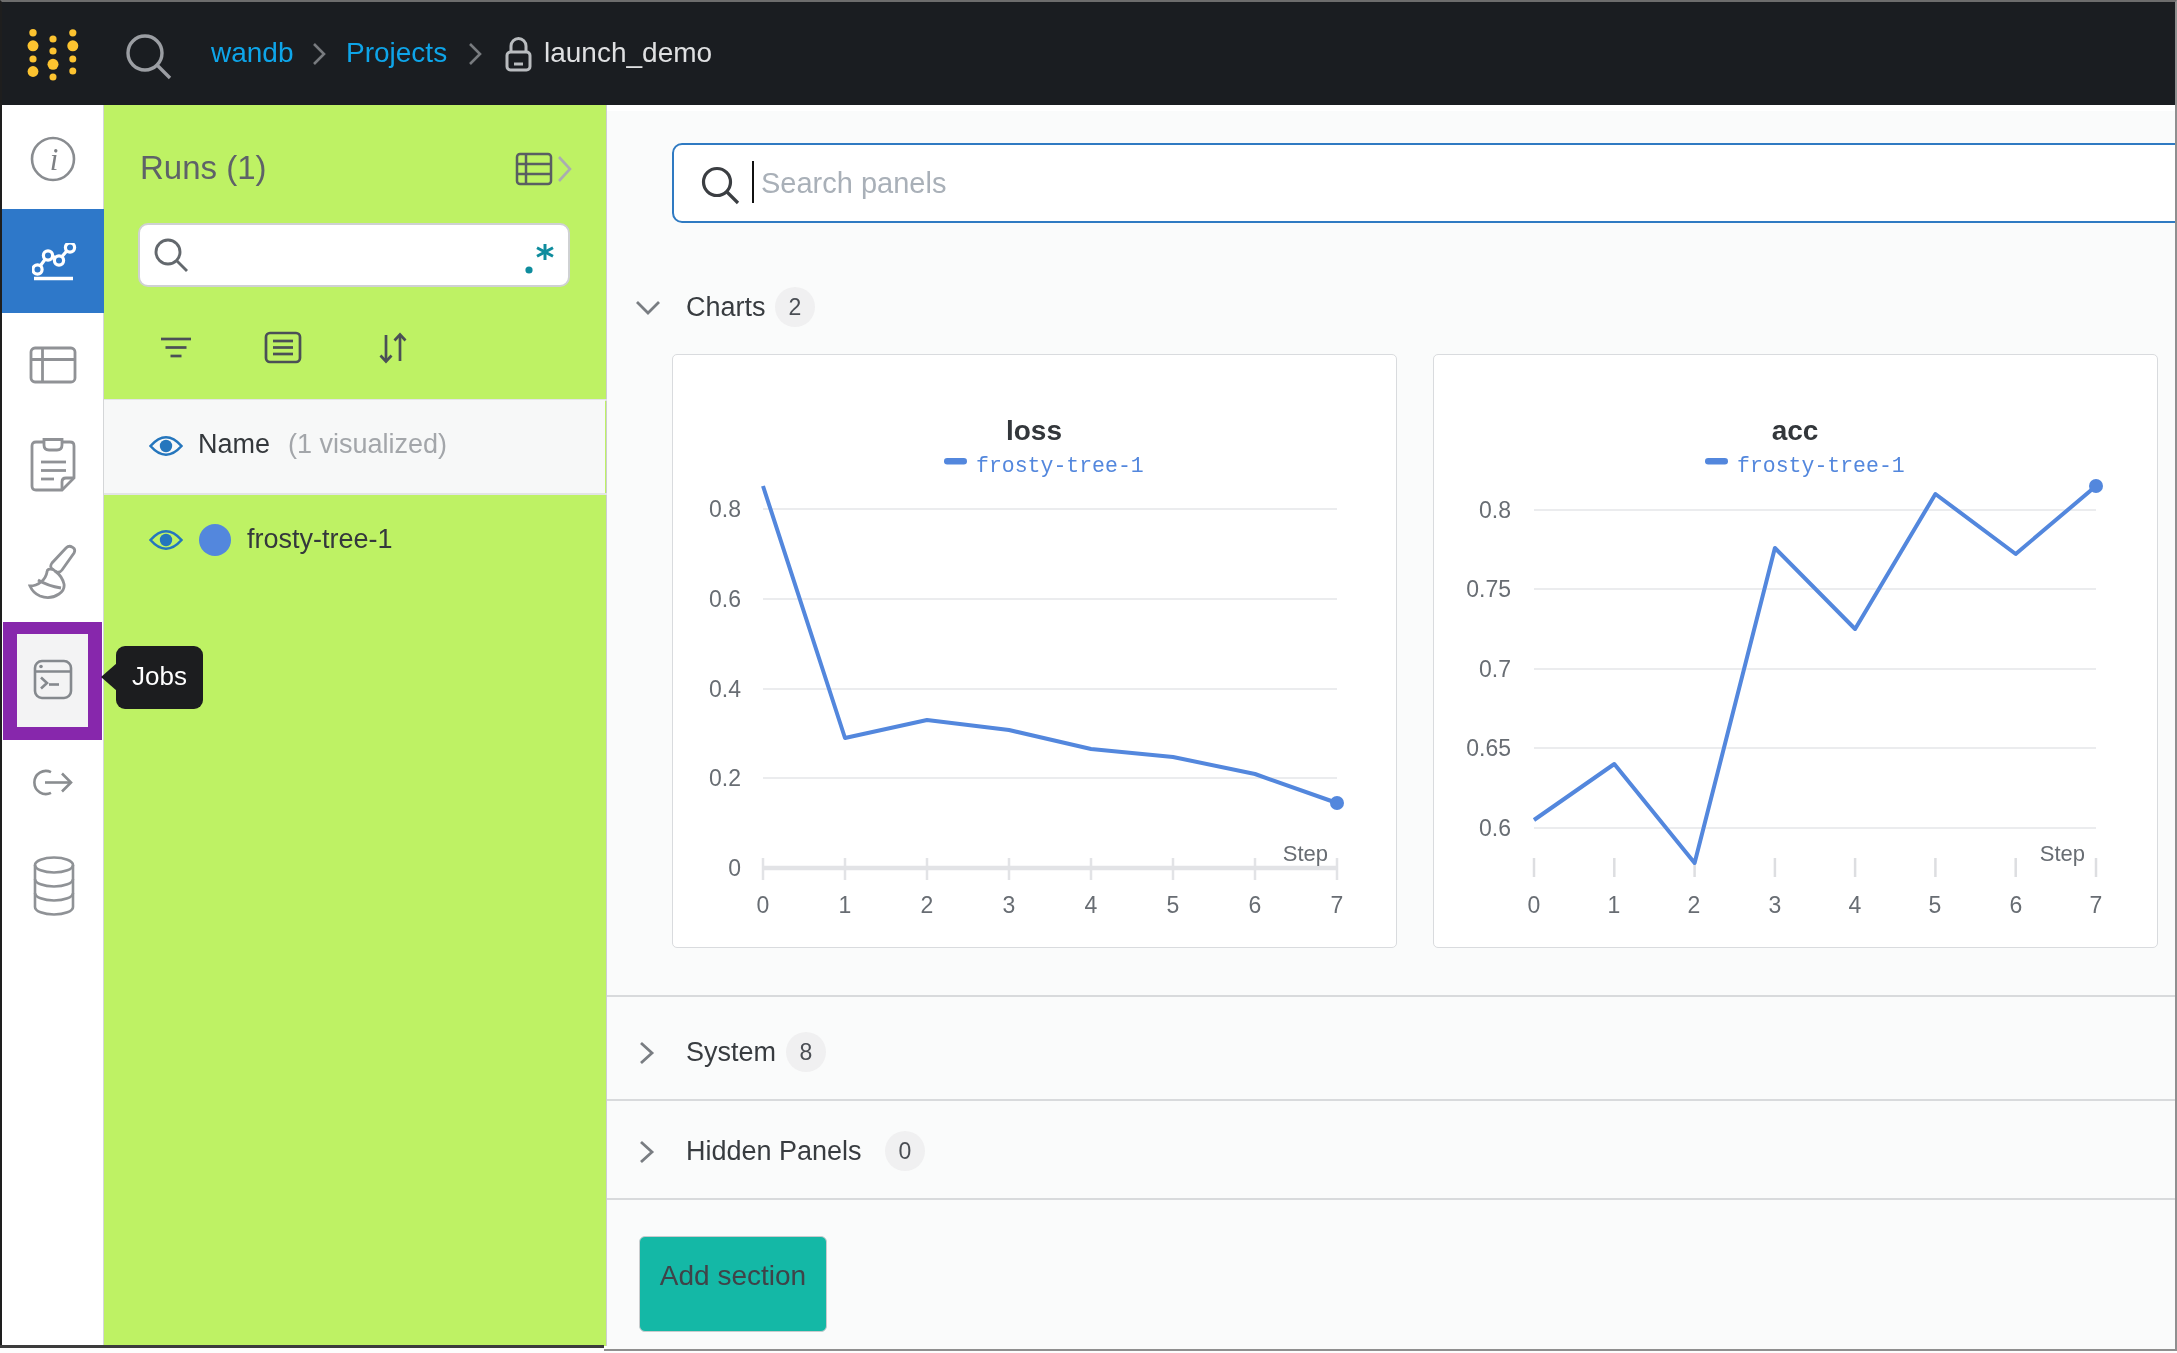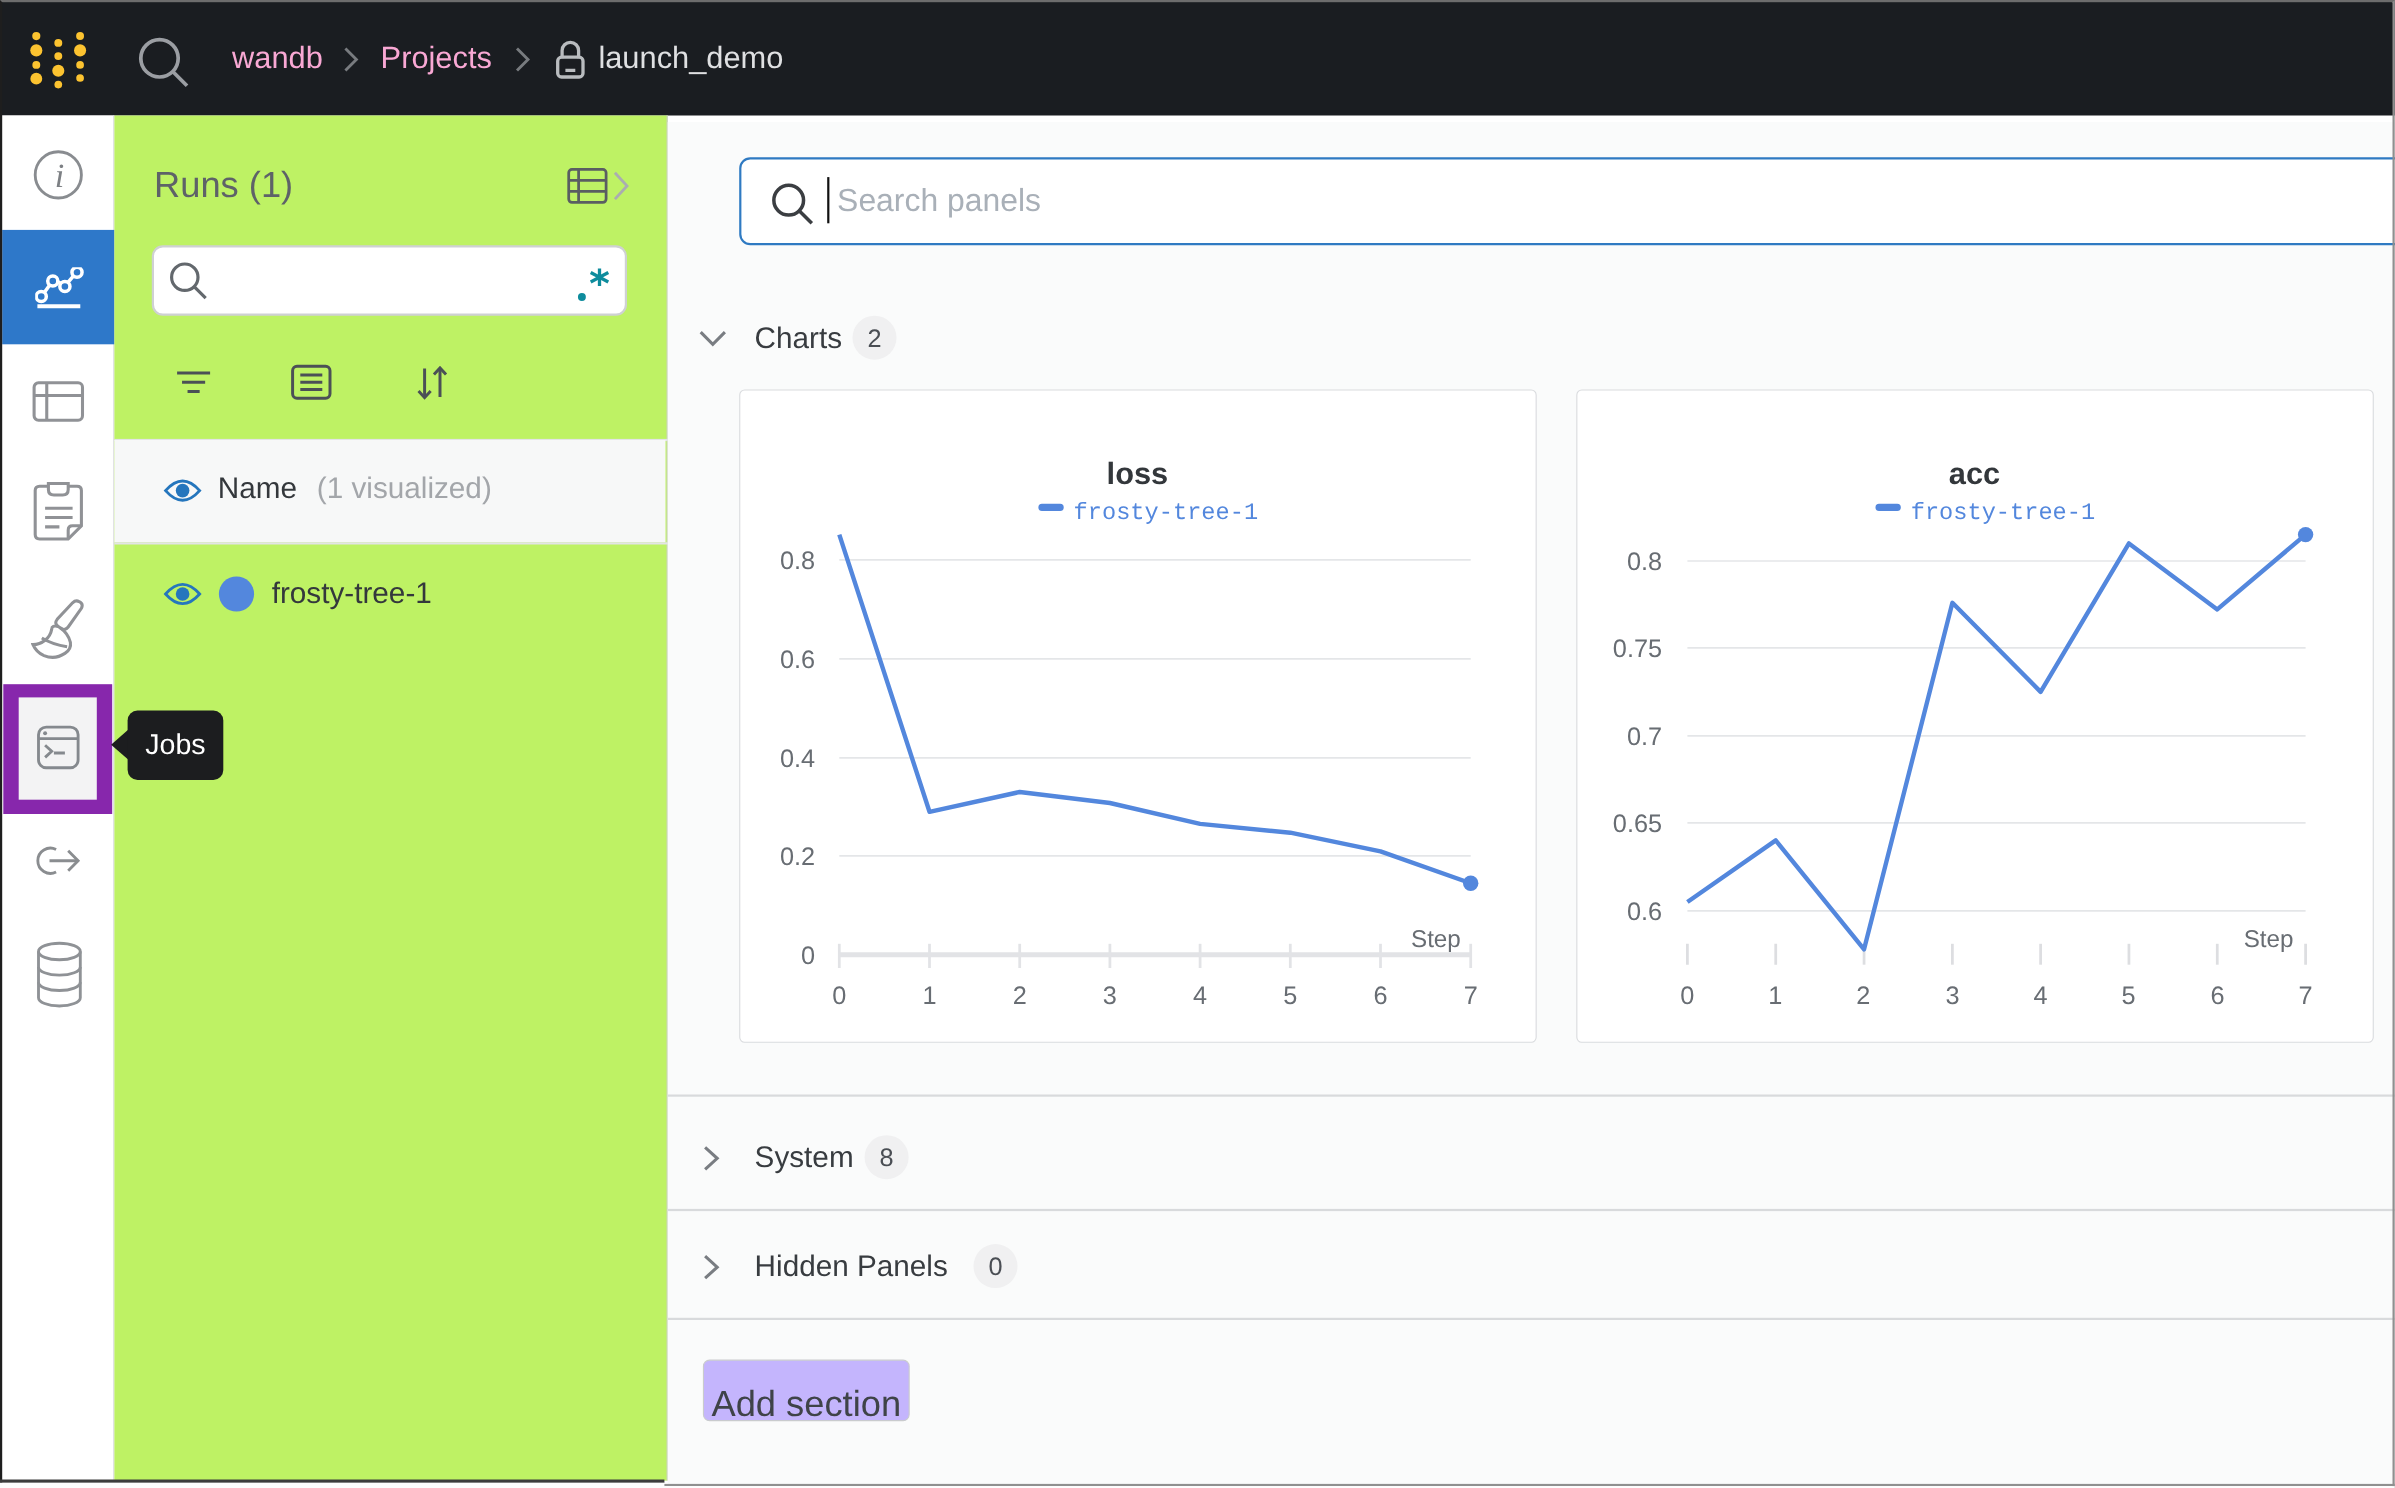--- a/index.html
+++ b/index.html
@@ -13,33 +13,33 @@
 #botline1 { position:absolute; left:0; top:1345px; width:604px; height:3px; background:#3c3c3c; z-index:100; }
 #botline2 { position:absolute; left:0; top:1348px; width:604px; height:5px; background:#fdfdfd; z-index:100; }
 #botline3 { position:absolute; left:604px; top:1349px; width:1573px; height:2px; background:#8f8f8f; z-index:100; }
 #botline4 { position:absolute; left:604px; top:1351px; width:1573px; height:2px; background:#fdfdfd; z-index:100; }
 .bluetile { position:absolute; left:2px; top:104px; width:102px; height:104px; background:#2e78c9; }
 #jobstile { position:absolute; left:3px; top:517px; width:99px; height:118px; background:#8727ac; }
 #jobsinner { position:absolute; left:14px; top:12px; width:71px; height:93px; background:#f3f3f4; }
 #tooltip { position:absolute; left:116px; top:646px; width:87px; height:63px; background:#1c1d1f; border-radius:9px; z-index:50; }
 #tooltip .txt { position:absolute; left:0; width:100%; text-align:center; top:15px; font-size:26px; color:#fff; }
 #tooltiparrow { position:absolute; left:101px; top:663px; width:0; height:0; border-top:14px solid transparent; border-bottom:14px solid transparent; border-right:16px solid #1c1d1f; z-index:50; }
-.crumb { position:absolute; top:0; height:105px; line-height:105px; font-size:28px; color:#f9a8d4; }
+.crumb { position:absolute; top:0; height:105px; line-height:105px; font-size:28px; color:#0ea5e9; }
 .runhdr { position:absolute; left:36px; top:44px; font-size:33px; color:#5e6268; }
 #rsearch { position:absolute; left:34px; top:118px; width:432px; height:64px; border:2px solid #cfd1d3; border-radius:10px; background:#fff; }
 .rowdiv { position:absolute; left:0; width:503px; height:1.5px; background:#e3e4e6; }
 #namerow { position:absolute; left:0; top:295px; width:501px; height:93px; background:#f7f8f8;text-align:center; }
 .rowtxt { font-size:27px; color:#34383c; }
 .graytxt { font-size:27px; color:#a3a6aa; }
 #srchpanels { position:absolute; left:65px; top:32px; width:1516px; height:80px; background:#fff; border:2.5px solid #2f7ac2; border-radius:10px; }
 .sechdr { font-size:27px; color:#383c40; font-weight:500;margin-left:14px; }
 .badge { position:absolute; width:40px; height:40px; border-radius:50%; background:#f0f0f1; text-align:center; line-height:40px; font-size:23px; color:#4a4e54; }
 .card { position:absolute; top:243px; width:725px; height:594px; background:#fff; border:1.5px solid #d9dbde; border-radius:5px; }
 .mdiv { position:absolute; left:0; width:1570px; height:1.5px; background:#d8dadc; }
-#addsec { position:absolute; left:32px; top:1125px; width:188px; height:56px; background:#c4b5fd; border:1.5px solid #c9cbcd; border-radius:6px; text-align:center; line-height:77px; font-size:33px; color:#3f4348; }
+#addsec { position:absolute; left:32px; top:1125px; width:188px; height:96px; background:#14b8a6; border:1.5px solid #c9cbcd; border-radius:6px; text-align:center; line-height:77px; font-size:28px; color:#3f4348; }
 </style>
 </head>
 <body>
 <div id="hdr">
 <svg class="abs" style="left:0;top:0" width="260" height="105" viewBox="0 0 260 105">
   <g fill="#fcc330">
     <circle cx="33" cy="32.8" r="3.7"></circle>
         <circle cx="33" cy="45.8" r="5.5"></circle>
         <circle cx="33" cy="59" r="3.6"></circle>
         <circle cx="33" cy="71.5" r="5.4"></circle>

